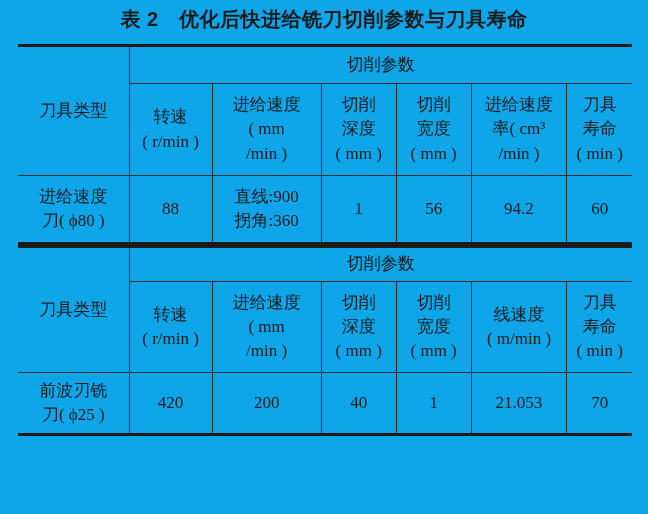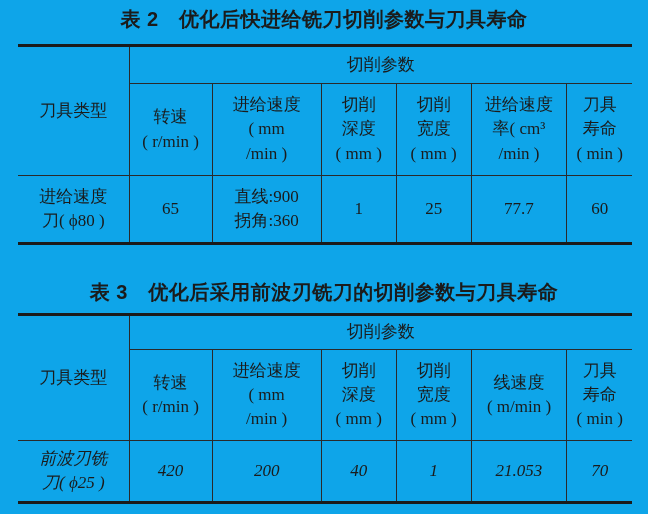--- a/index.html
+++ b/index.html
@@ -52,21 +52,21 @@
   table.paper-table td.last-col  { border-right: none; }
   table.paper-table tr.r1 td { border-top: none; }
   table.paper-table tr.r3 td { border-bottom: none; }
 
   table.t2 tr.r1 { height: 38px; }
   table.t2 tr.r2 { height: 92px; }
   table.t2 tr.r3 { height: 68px; }
 
   table.t3 tr.r1 { height: 35px; }
   table.t3 tr.r2 { height: 91px; }
-  table.t3 tr.r3 { height: 62px; font-style: italic; }
+  table.t3 tr.r3 { height: 62px; }
 
   col.c1 { width: 18.1%; }
   col.c2 { width: 13.5%; }
   col.c3 { width: 17.8%; }
   col.c4 { width: 12.2%; }
   col.c5 { width: 12.2%; }
   col.c6 { width: 15.6%; }
   col.c7 { width: 10.6%; }
 </style>
 </head>
@@ -106,32 +106,31 @@
         <td>进给速度
 率( cm³
 /min )</td>
         <td class="last-col">刀具
 寿命
 ( min )</td>
       </tr>
       <tr class="r3">
         <td class="first-col">进给速度
 刀( ϕ80 )</td>
-        <td>65</td>
+        <td>88</td>
         <td>直线:900
 拐角:360</td>
         <td>1</td>
-        <td>25</td>
-        <td>77.7</td>
+        <td>56</td>
+        <td>94.2</td>
         <td class="last-col">60</td>
       </tr>
     </tbody>
   </table>
 
-  <div class="tbl-title title-3">表 3　优化后采用前波刃铣刀的切削参数与刀具寿命</div>
 
   <table class="paper-table t3">
     <colgroup>
       <col class="c1">
         <col class="c2">
         <col class="c3">
         <col class="c4">
       <col class="c5">
         <col class="c6">
         <col class="c7">

